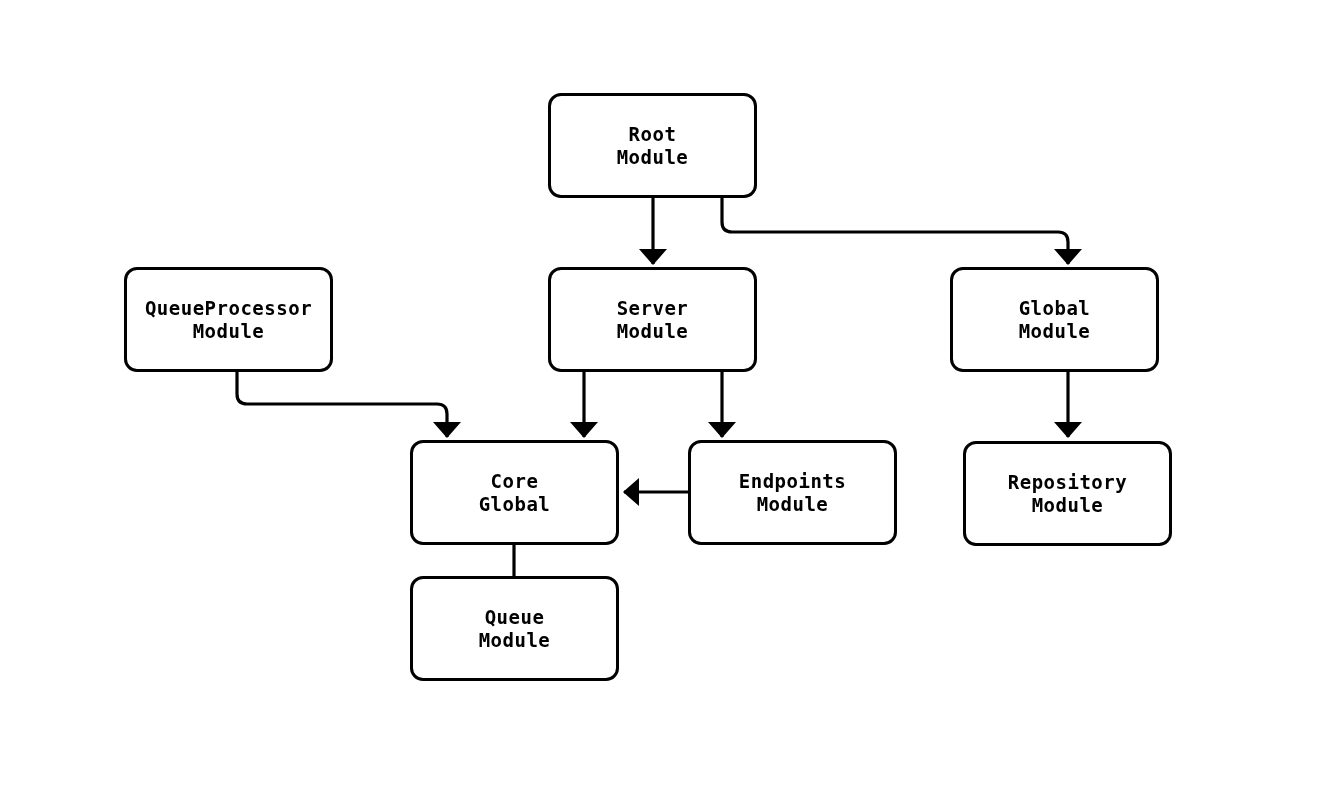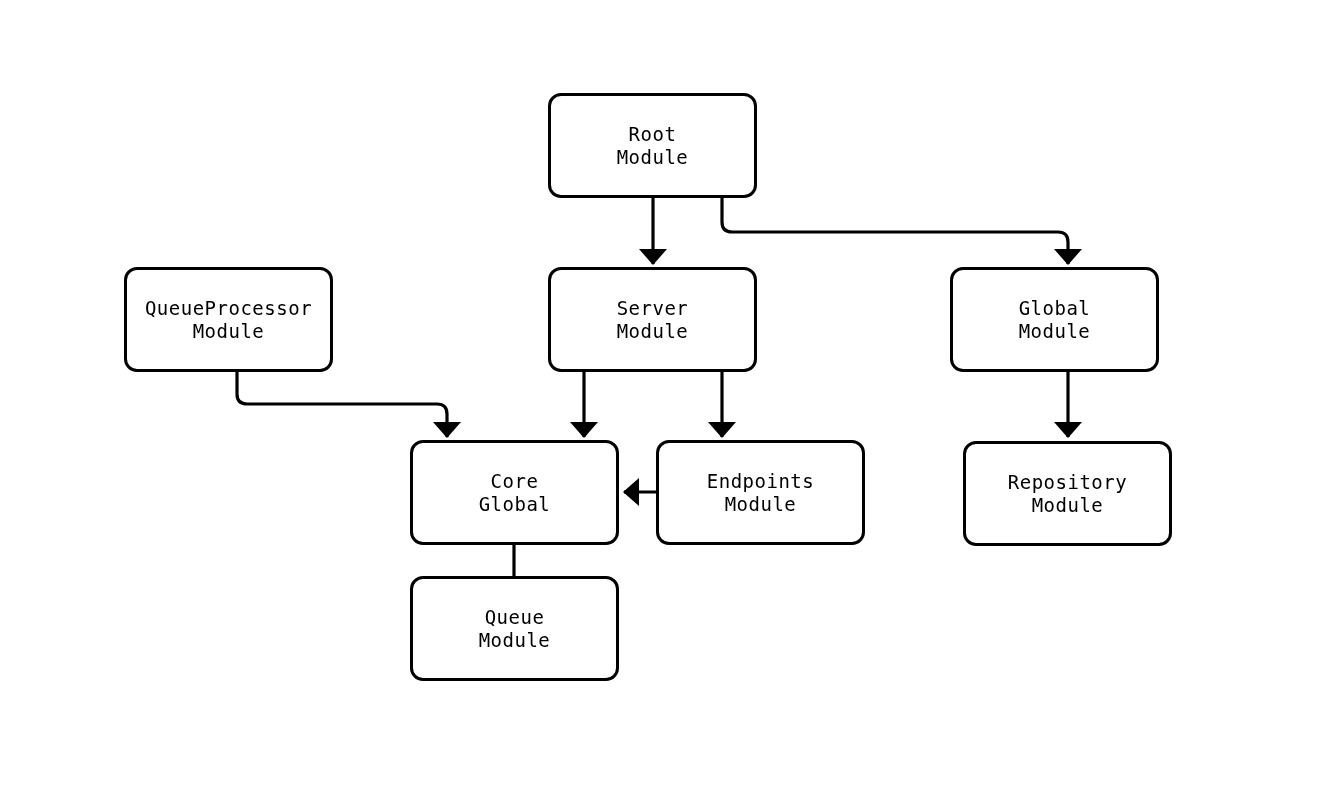--- a/index.html
+++ b/index.html
@@ -36,21 +36,21 @@
     width: 209px; height: 105px;
     background: var(--node_fill, #ffffff);
     border: 3.2px solid var(--stroke, #000000);
     border-radius: 13px;
     display: flex;
     align-items: center;
     justify-content: center;
   }
   .node-label {
     font-size: 19px;
-    font-weight: normal;
+    font-weight: bold;
     color: var(--text, #000000);
     text-align: center;
     line-height: 1.16;
     white-space: pre-line;
     letter-spacing: 0.5px;
   }
 </style>
 </head>
 <body>
 
@@ -91,21 +91,21 @@
   <div class="node" style="left:950px; top:267px">
     <span class="node-label">Global
 Module</span>
   </div>
 
   <div class="node" style="left:410px; top:440px">
     <span class="node-label">Core
 Global</span>
   </div>
 
-  <div class="node" style="left:656px; top:440px">
+  <div class="node" style="left:688px; top:440px">
     <span class="node-label">Endpoints
 Module</span>
   </div>
 
   <div class="node" style="left:963px; top:441px">
     <span class="node-label">Repository
 Module</span>
   </div>
 
   <div class="node" style="left:410px; top:576px">

